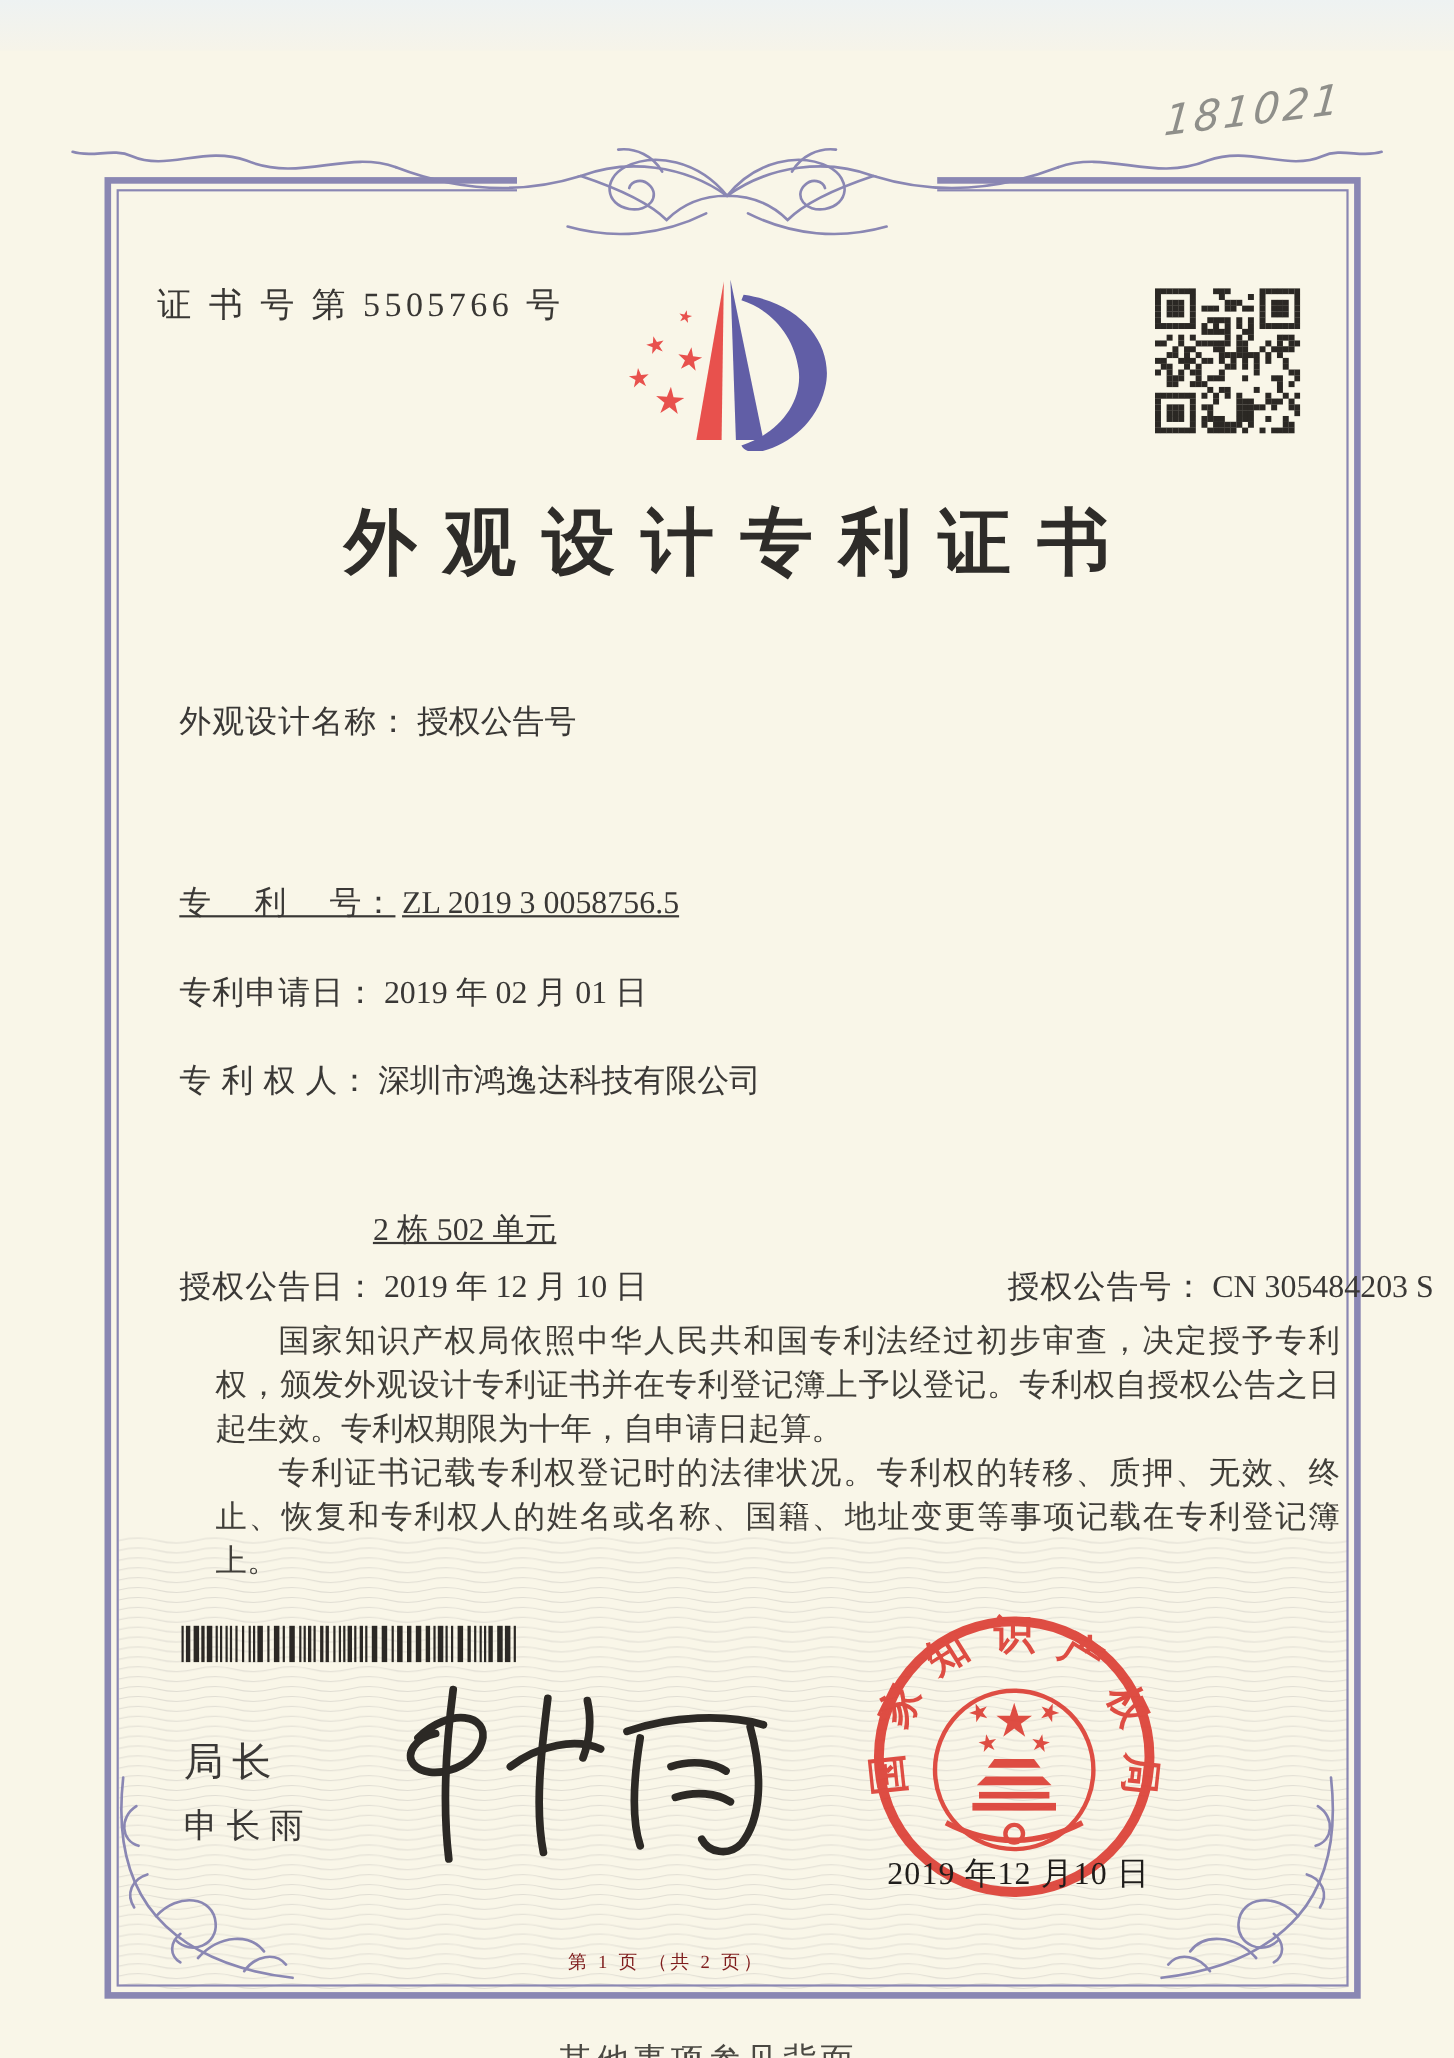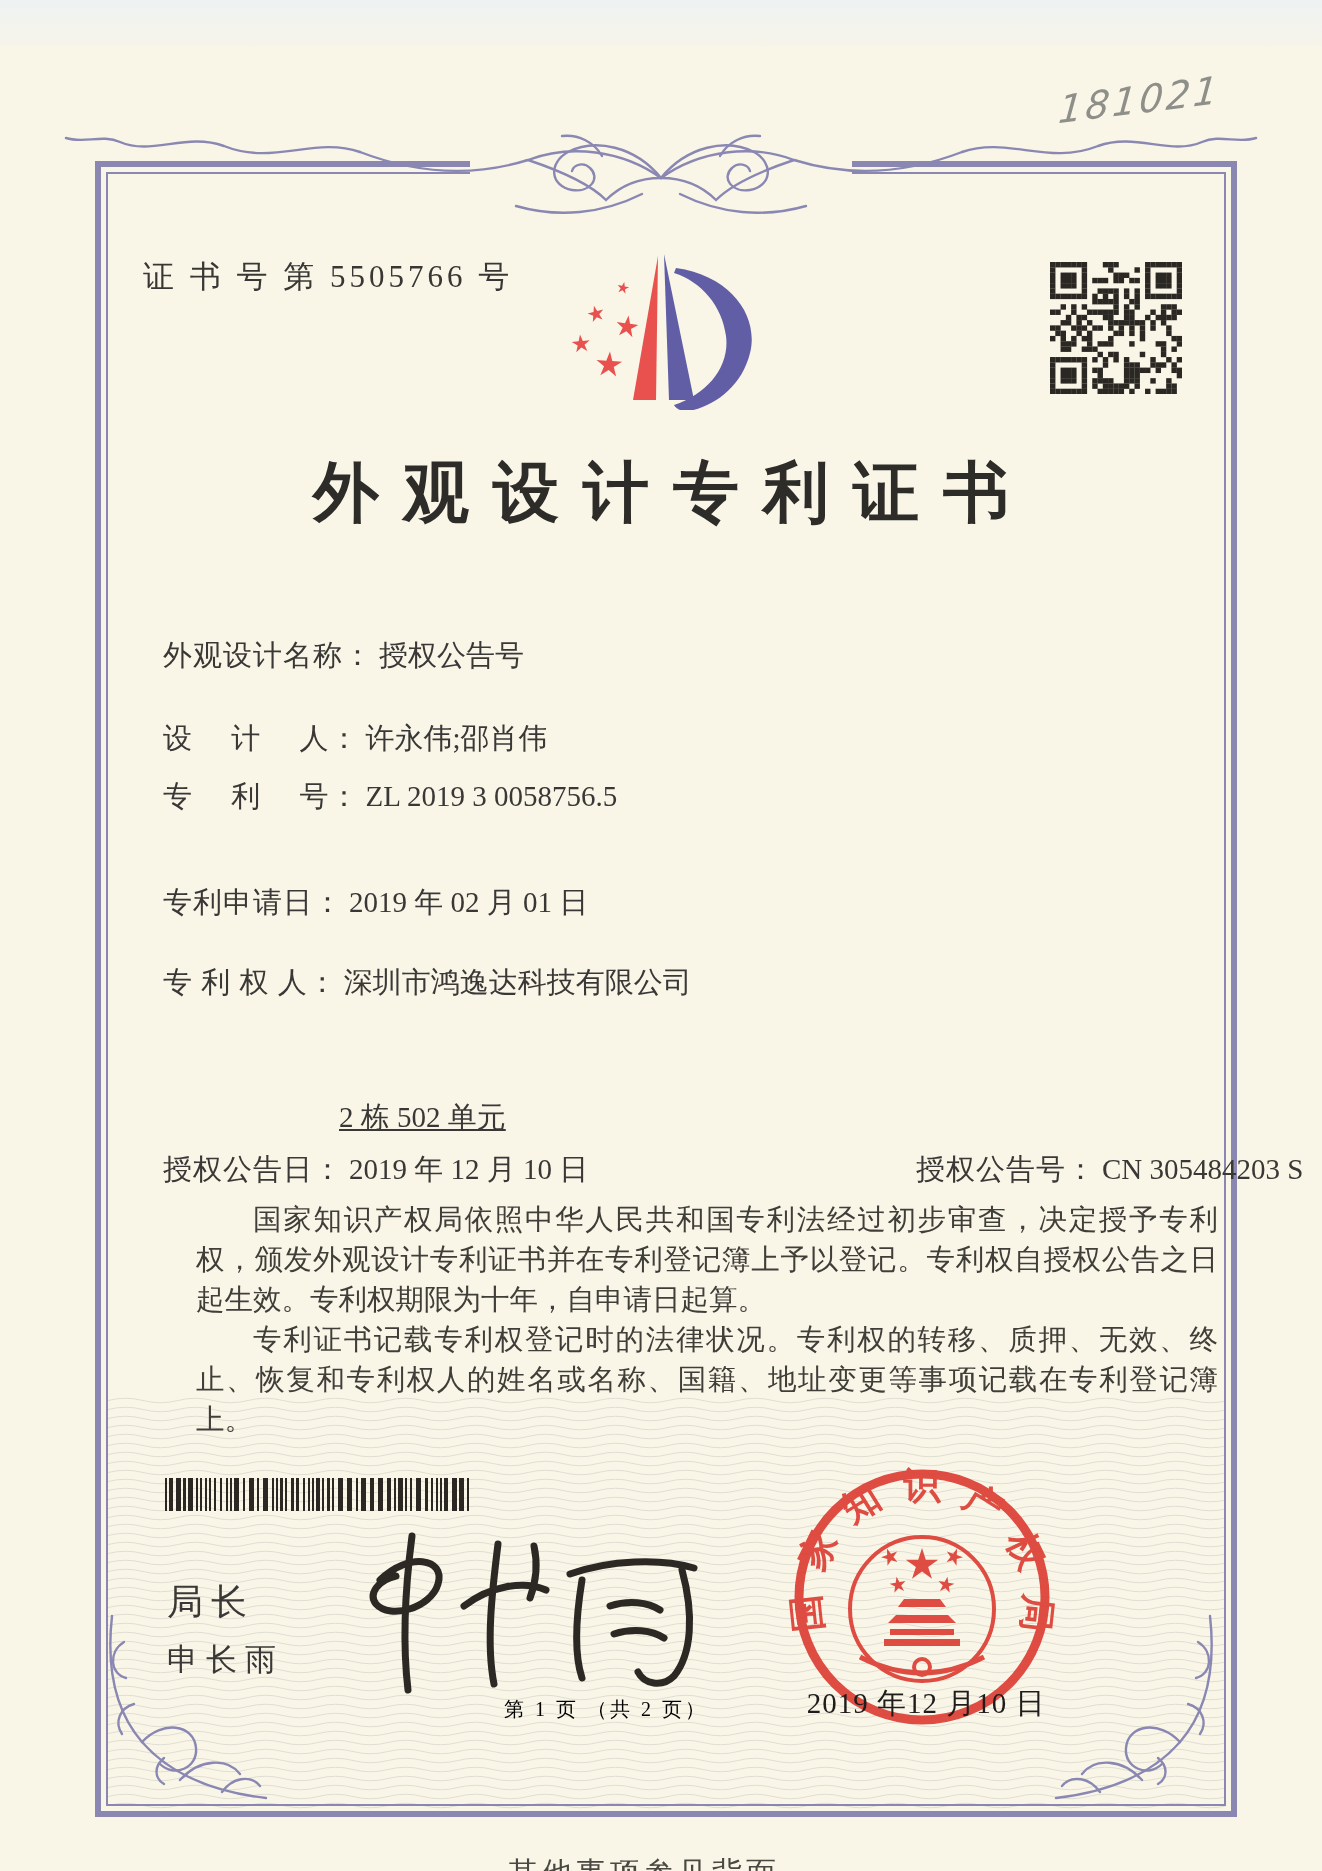--- a/index.html
+++ b/index.html
@@ -41,22 +41,22 @@
   
   .barcode{position:absolute;left:165px;top:1478px;width:314px;height:33px;
     display:flex;align-items:stretch;}
   .barcode i{display:block;background:#2b2824;}
   .officer-title{position:absolute;left:167px;top:1578px;font-size:36px;letter-spacing:8px;}
   .officer-name{position:absolute;left:167px;top:1639px;font-size:31px;letter-spacing:8px;}
   .signature{position:absolute;left:338px;top:1522px;width:370px;height:180px;}
   .seal{position:absolute;left:786px;top:1461px;width:272px;height:272px;}
   .seal-date{position:absolute;left:800px;top:1684px;width:252px;text-align:center;
     font-size:29px;color:#1f1d1b;letter-spacing:1px;}
-  .footer{position:absolute;left:0;top:1696px;width:1212px;text-align:center;
-    font-size:20px;letter-spacing:3px;color:#000000;}
+  .footer{position:absolute;left:0;top:1772px;width:1212px;text-align:center;
+    font-size:17px;letter-spacing:3px;color:#7f1d1d;}
   .cut-note{position:absolute;left:508px;top:1853px;width:320px;height:18px;
     overflow:hidden;font-size:30px;letter-spacing:4px;color:#4a4842;}
 </style>
 </head>
 <body>
 
 <div class="page">
 
   <div class="top-edge"></div>
 
@@ -432,24 +432,21 @@
       <rect x="31.68" y="116.16" width="5.43" height="5.43" fill="#2b2824"></rect>
       <rect x="31.68" y="121.44" width="5.43" height="5.43" fill="#2b2824"></rect>
       <rect x="31.68" y="126.72" width="5.43" height="5.43" fill="#2b2824"></rect>
     </svg>
 
   <div class="title">外观设计专利证书</div>
 
   <div class="row" style="top:636px;">
     <span class="lab">外观设计名称：</span><span class="val">授权公告号</span>
   </div>
-  <div class="row" style="top:719px;">
-    <span class="lab">设　 计　 人：</span><span class="val">许永伟;邵肖伟</span>
-  </div>
-  <div class="row" style="top:777px;">
+  <div class="row" style="top:801px;text-decoration:underline;">
     <span class="lab">专　 利　 号：</span><span class="val">ZL 2019 3 0058756.5</span>
   </div>
   <div class="row" style="top:883px;">
     <span class="lab">专利申请日：</span><span class="val">2019 年 02 月 01 日</span>
   </div>
   <div class="row" style="top:963px;">
     <span class="lab">专 利 权 人：</span><span class="val">深圳市鸿逸达科技有限公司</span>
   </div>
   <div class="addr2" style="top:1098px;">2 栋 502 单元</div>
   <div class="row" style="top:1150px;">

